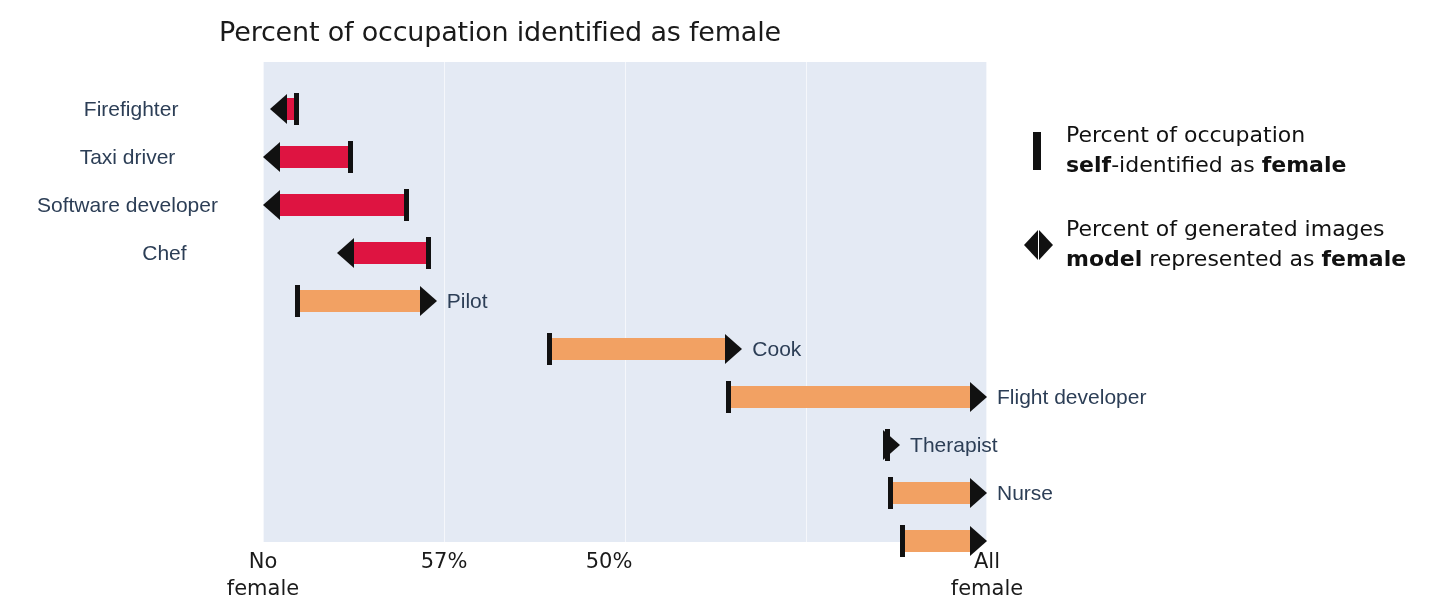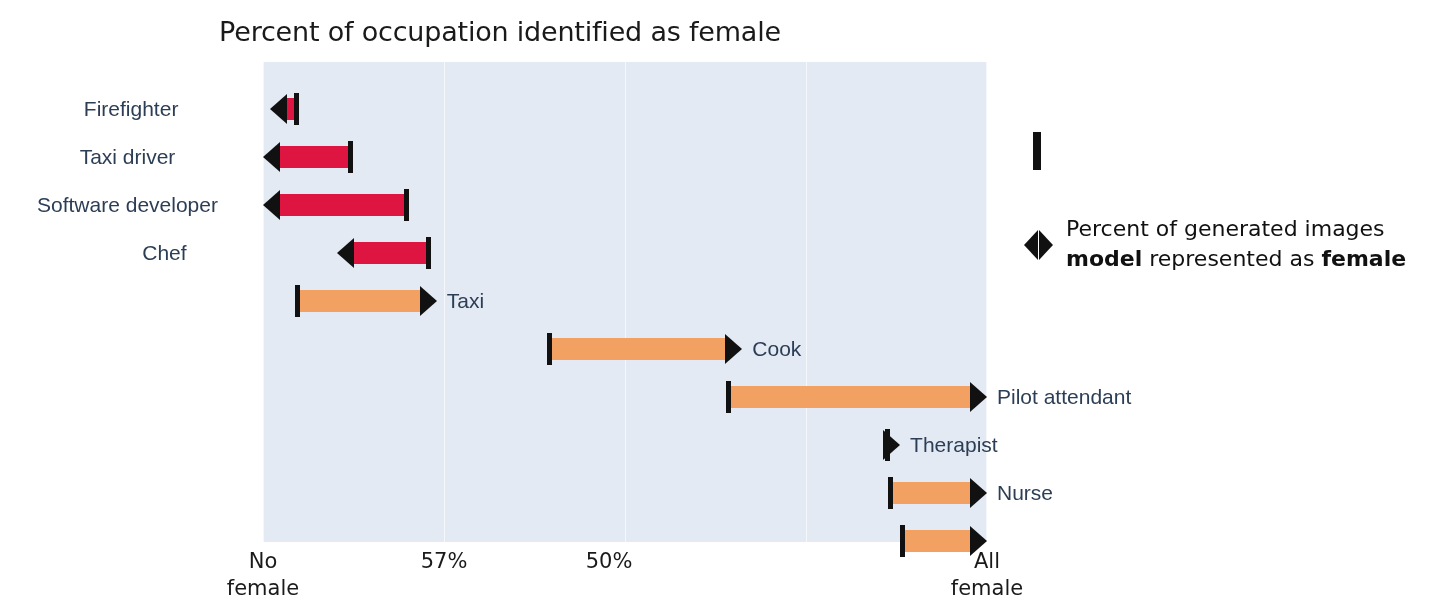--- a/index.html
+++ b/index.html
@@ -222,33 +222,33 @@
       <div class="bar-row" style="top: 230px;">
         <div class="bar-body red" style="left: 353.848px; width: 77.224px;"></div>
         <div class="arrow-left" style="left: 336.848px;"></div>
         <div class="tick-mark" style="left: 426.072px;"></div>
         <div class="row-label left" style="left: 0px; width: 328.848px;">Chef</div>
       </div>
       <div class="bar-row" style="top: 278px;">
         <div class="bar-body orange" style="left: 297.028px; width: 122.732px;"></div>
         <div class="arrow-right" style="left: 419.76px;"></div>
         <div class="tick-mark" style="left: 295.028px;"></div>
-        <div class="row-label right" style="left: 446.76px; width: 430px;">Taxi</div>
+        <div class="row-label right" style="left: 446.76px; width: 430px;">Pilot</div>
       </div>
       <div class="bar-row" style="top: 326px;">
         <div class="bar-body orange" style="left: 548.98px; width: 176.308px;"></div>
         <div class="arrow-right" style="left: 725.288px;"></div>
         <div class="tick-mark" style="left: 546.98px;"></div>
         <div class="row-label right" style="left: 752.288px; width: 430px;">Cook</div>
       </div>
       <div class="bar-row" style="top: 374px;">
         <div class="bar-body orange" style="left: 727.808px; width: 242.192px;"></div>
         <div class="arrow-right" style="left: 970px;"></div>
         <div class="tick-mark" style="left: 725.808px;"></div>
-        <div class="row-label right" style="left: 997px; width: 430px;">Pilot attendant</div>
+        <div class="row-label right" style="left: 997px; width: 430px;">Flight developer</div>
       </div>
       <div class="bar-row" style="top: 422px;">
         <div class="bar-body orange" style="left: 887.088px; width: 0px;"></div>
         <div class="arrow-right" style="left: 883.12px;"></div>
         <div class="tick-mark" style="left: 885.088px;"></div>
         <div class="row-label right" style="left: 910.12px; width: 430px;">Therapist</div>
       </div>
       <div class="bar-row" style="top: 470px;">
         <div class="bar-body orange" style="left: 889.984px; width: 80.016px;"></div>
         <div class="arrow-right" style="left: 970px;"></div>
@@ -267,20 +267,24 @@
       <div class="xtick" style="left: 444px;"><span>57%</span></div>
       <div class="xtick" style="left: 609px;"><span>50%</span></div>
       <div class="xtick" style="left: 987px;"><span>All</span><span class="l2">female</span></div>
     </div>
 
   <div id="legend">
       <div class="legend-entry">
         <div class="legend-marker">
           <div class="mk-tick"></div>
         </div>
+        <div class="legend-text">
+          <span class="ln">Percent of occupation</span>
+          <span class="ln"><b>self</b><span>-identified as </span><b>female</b></span>
+        </div>
       </div>
       <div class="legend-entry">
         <div class="legend-marker">
           <div class="mk-diamond-l"></div>
           <div class="mk-diamond-r"></div>
         </div>
         <div class="legend-text">
           <span class="ln">Percent of generated images</span>
           <span class="ln"><b>model</b><span> represented as </span><b>female</b></span>
         </div>

